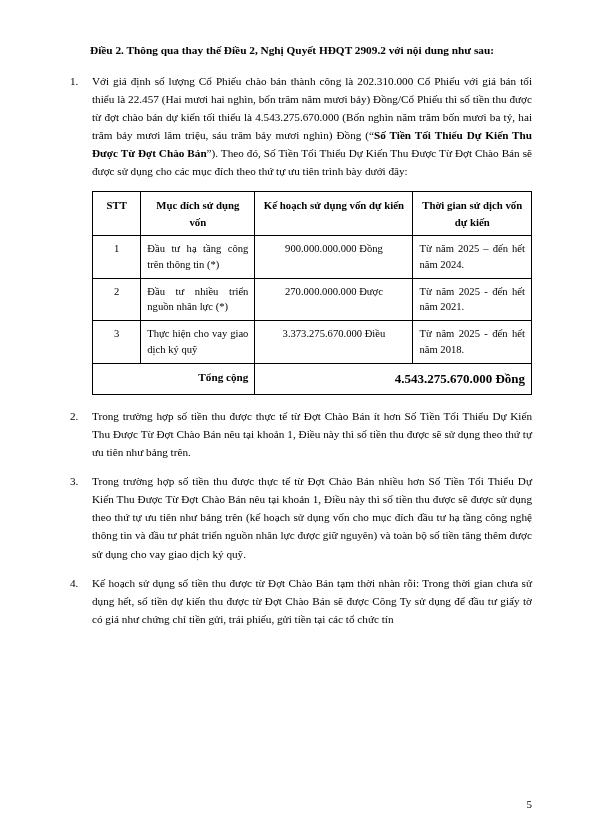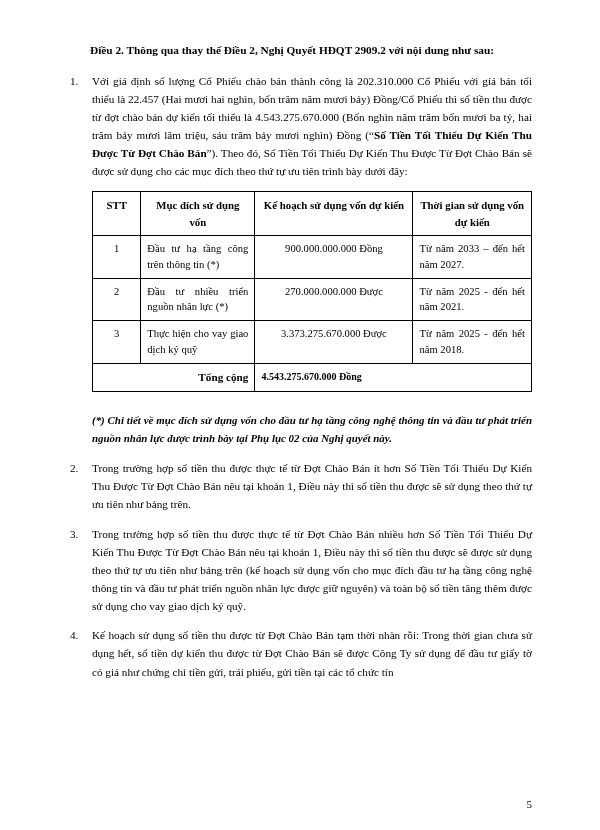--- a/index.html
+++ b/index.html
@@ -54,21 +54,21 @@
   }
   ol.main > li .num {
     position: absolute;
     left: 8px;
     top: 0;
   }
   b { font-weight: bold; }
   .tbl-wrap {
     padding-left: 30px;
     padding-right: 0px;
-    margin-bottom: 20px;
+    margin-bottom: 12px;
   }
   table {
     border-collapse: collapse;
     width: 100%;
     font-size: 10.6px;
   }
   table td, table th {
     border: 1px solid #000;
     padding: 5px 6px;
     vertical-align: top;
@@ -84,23 +84,23 @@
   .col-stt { width: 11%; }
   .col-muc { width: 26%; }
   .col-kh  { width: 36%; }
   .col-tg  { width: 27%; }
   .total-label {
     text-align: right;
     font-weight: bold;
     font-size: 11.2px;
   }
   .total-value {
-    text-align: left;
+    text-align: right;
     font-weight: bold;
-    font-size: 10px;
+    font-size: 13px;
   }
   .note {
     padding-left: 30px;
     font-style: italic;
     font-weight: bold;
     font-size: 10.9px;
     line-height: 1.62;
     text-align: justify;
     margin-bottom: 12px;
   }
@@ -126,51 +126,50 @@
     </li>
   </ol>
 
   <div class="tbl-wrap">
     <table>
       <thead>
         <tr>
           <th class="col-stt">STT</th>
           <th class="col-muc">Mục đích sử dụng vốn</th>
           <th class="col-kh">Kế hoạch sử dụng vốn dự kiến</th>
-          <th class="col-tg">Thời gian sử dụng vốn dự kiến</th>
+          <th class="col-tg">Thời gian sử dịch vốn dự kiến</th>
         </tr>
       </thead>
       <tbody>
         <tr>
           <td class="c">1</td>
           <td class="j">Đầu tư hạ tầng công trên thông tin (*)</td>
           <td class="c">900.000.000.000 Đồng</td>
-          <td class="j">Từ năm 2033 – đến hết năm 2027.</td>
+          <td class="j">Từ năm 2025 – đến hết năm 2024.</td>
         </tr>
         <tr>
           <td class="c">2</td>
           <td class="j">Đầu tư nhiều triển nguồn nhân lực (*)</td>
           <td class="c">270.000.000.000 Được</td>
           <td class="j">Từ năm 2025 - đến hết năm 2021.</td>
         </tr>
         <tr>
           <td class="c">3</td>
           <td class="j">Thực hiện cho vay giao dịch ký quỹ</td>
-          <td class="c">3.373.275.670.000 Được</td>
+          <td class="c">3.373.275.670.000 Điều</td>
           <td class="j">Từ năm 2025 - đến hết năm 2018.</td>
         </tr>
         <tr>
           <td class="total-label" colspan="2">Tổng cộng</td>
           <td class="total-value" colspan="2">4.543.275.670.000 Đồng</td>
         </tr>
       </tbody>
     </table>
   </div>
 
-  <p class="note">(*) Chi tiết về mục đích sử dụng vốn cho đầu tư hạ tầng công nghệ thông tin và đầu tư phát triển nguồn nhân lực được trình bày tại Phụ lục 02 của Nghị quyết này.</p>
 
   <ol class="main">
     <li>
       <span class="num">2.</span>
       <span><span>Trong trường hợp số tiền thu được thực tế từ Đợt Chào Bán ít hơn Số Tiền Tối Thiểu Dự Kiến Thu Được Từ Đợt Chào Bán nêu tại khoản 1, Điều này thì số tiền thu được sẽ sử dụng theo thứ tự ưu tiên như bảng trên.</span></span>
     </li>
     <li>
       <span class="num">3.</span>
       <span><span>Trong trường hợp số tiền thu được thực tế từ Đợt Chào Bán nhiều hơn Số Tiền Tối Thiểu Dự Kiến Thu Được Từ Đợt Chào Bán nêu tại khoản 1, Điều này thì số tiền thu được sẽ được sử dụng theo thứ tự ưu tiên như bảng trên (kế hoạch sử dụng vốn cho mục đích đầu tư hạ tầng công nghệ thông tin và đầu tư phát triển nguồn nhân lực được giữ nguyên) và toàn bộ số tiền tăng thêm được sử dụng cho vay giao dịch ký quỹ.</span></span>
     </li>

